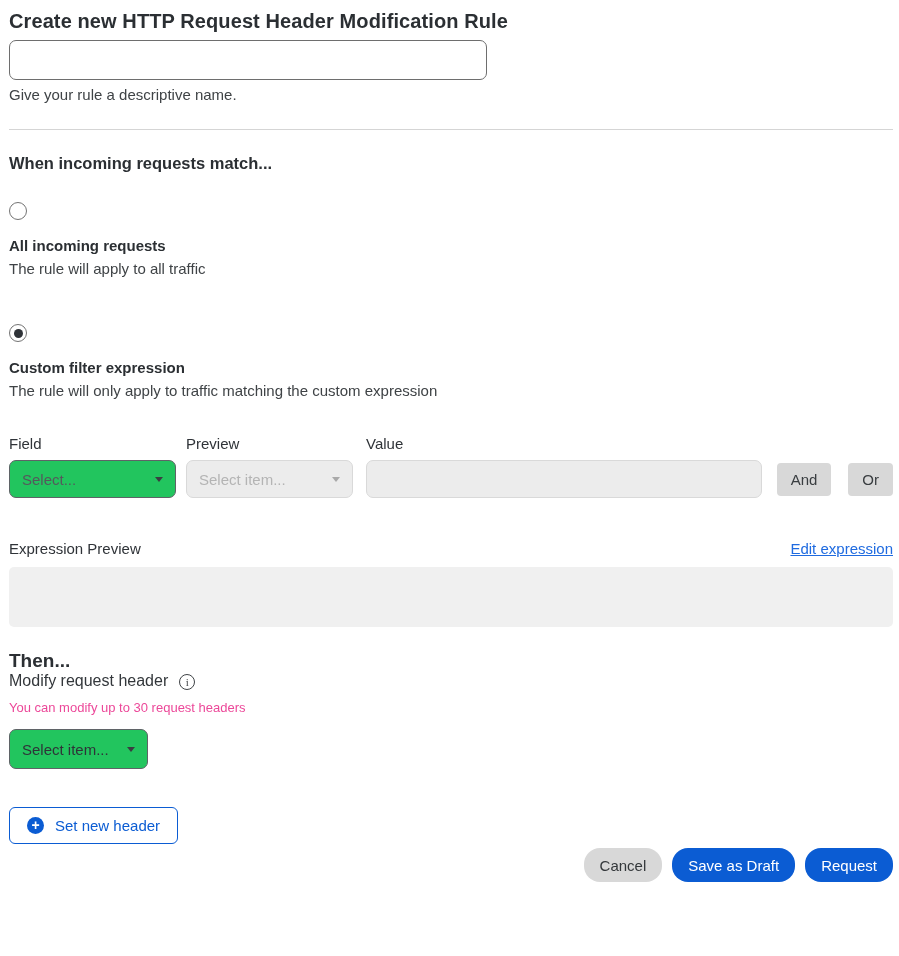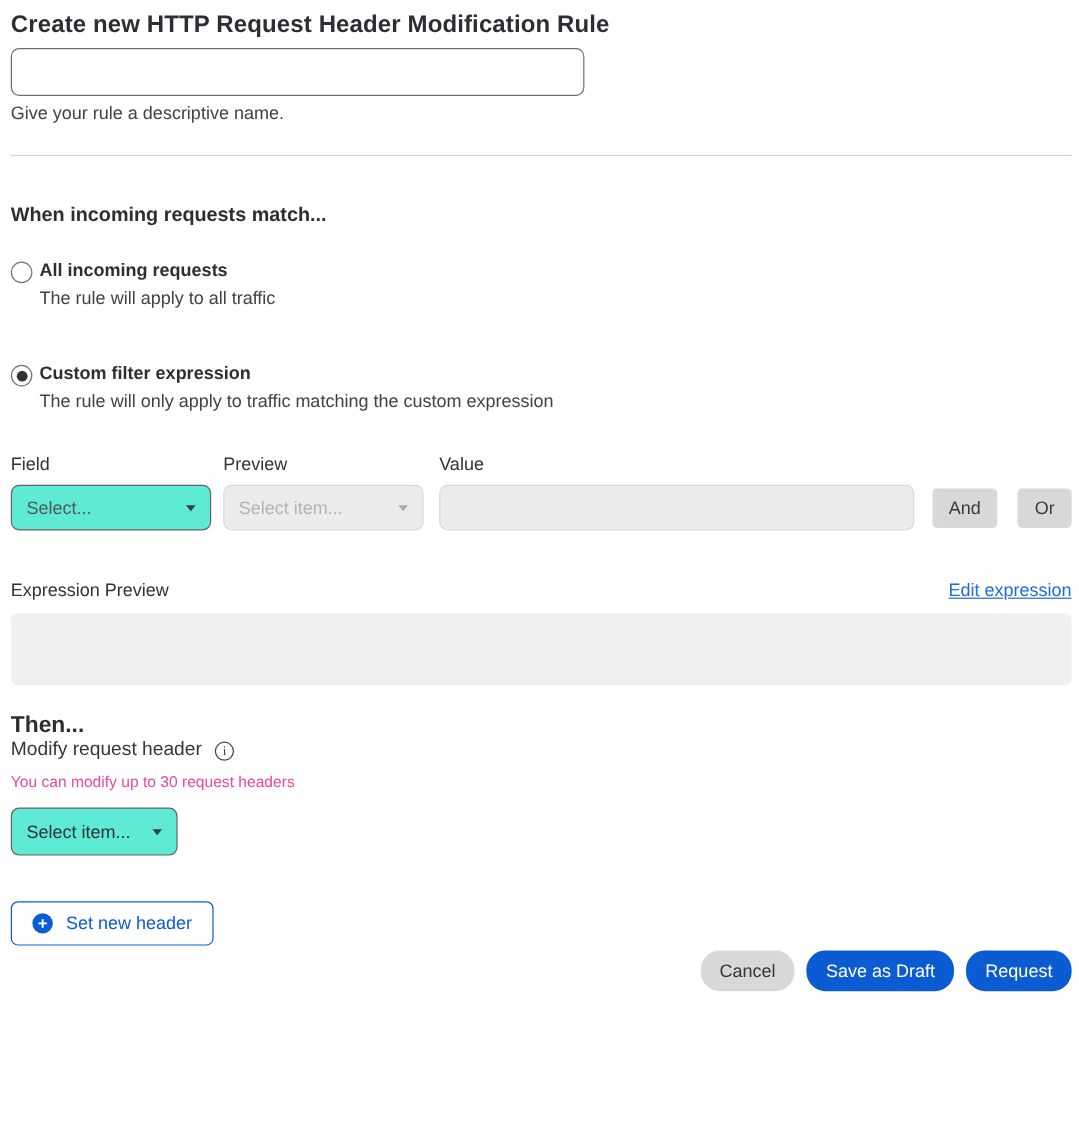--- a/index.html
+++ b/index.html
@@ -22,42 +22,42 @@
     display: block; margin-top: 7px; width: 478px; height: 40px;
     border: 1px solid #6e6e6e; border-radius: 7px;
     font-size: 15px; font-family: "Liberation Sans", sans-serif;
     padding: 0 12px; color: #2f3338; background: #fff; outline: none;
   }
   .help { margin-top: 6px; font-size: 15px; color: #3f4346; }
 
   hr.divider { margin: 26px 0 0 0; border: none; border-top: 1px solid #d5d5d5; }
 
   h2.section-heading { margin: 23px 0 0 0; font-size: 19px; font-weight: 700; color: #2b2f33; }
-  h3.sub-heading { margin: 40px 0 0 0; font-size: 16.5px; font-weight: 700; color: #2b2f33; }
-
-  .radio-option { display: flex; gap: 6px; margin-top: 28px; cursor: pointer; }
+  h3.sub-heading { margin: 24px 0 0 0; font-size: 16.5px; font-weight: 700; color: #2b2f33; }
+
+  .radio-option { display: flex; gap: 17px; margin-top: 28px; cursor: pointer; flex-direction: column; }
   .radio-option.second { margin-top: 46px; }
   .radio {
     flex: 0 0 auto; width: 18px; height: 18px; border: 1px solid #737373;
     border-radius: 50%; background: #fff; margin-top: 1px;
     display: flex; align-items: center; justify-content: center;
   }
   .radio .dot { width: 9px; height: 9px; border-radius: 50%; background: #2f3338; }
   .radio-label { font-size: 15px; font-weight: 700; color: #2b2f33; }
   .radio-desc { margin-top: 6px; font-size: 15px; color: #3f4346; }
 
   .builder-labels { display: flex; margin-top: 36px; font-size: 15px; color: #2f3338; }
   .bl-field { width: 177px; }
   .bl-operator { width: 180px; }
   .bl-value { flex: 1; }
 
   .builder-row { display: flex; align-items: center; margin-top: 8px; }
   .select {
     height: 38px; display: flex; align-items: center; justify-content: space-between;
-    border: 1px solid #5f6367; border-radius: 7px; background: #5eead4;
+    border: 1px solid #5f6367; border-radius: 7px; background: #22c55e;
     padding: 0 12px; font-size: 15px; color: #55585c; cursor: pointer;
   }
   .select.field-select { width: 167px; margin-right: 10px; }
   .select.disabled {
     background: #ececec; border-color: #d9d9d9; color: #b4b4b4; cursor: default;
   }
   .select.operator-select { width: 167px; margin-right: 13px; }
   .chev {
     width: 0; height: 0; border-left: 4.5px solid transparent;
     border-right: 4.5px solid transparent; border-top: 5.5px solid #3a3e41;

